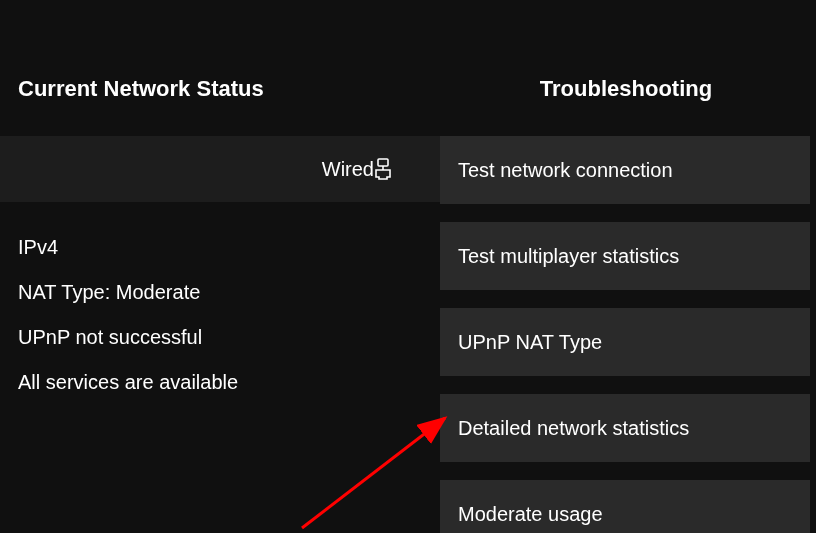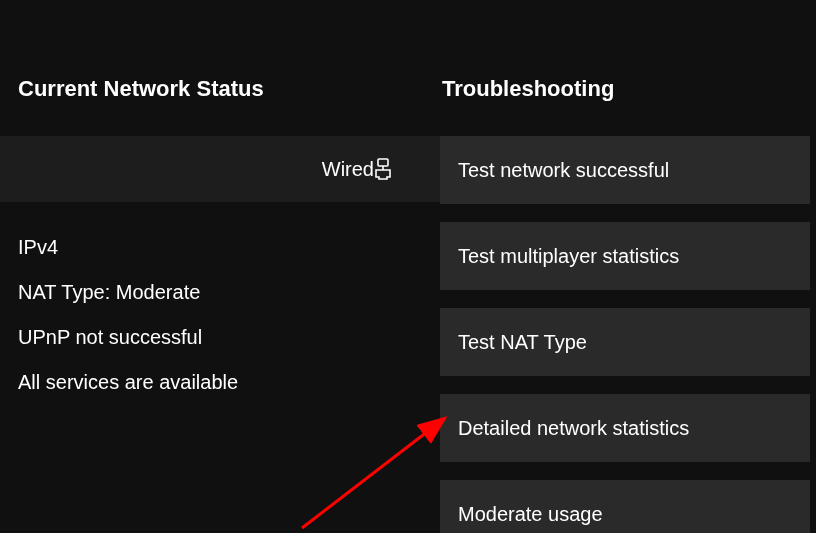--- a/index.html
+++ b/index.html
@@ -26,20 +26,21 @@
       flex: 1;
       padding-right: 6px;
     }
     .section-title {
       font-size: 22px;
       font-weight: 700;
       margin-bottom: 34px;
     }
     .right-col .section-title {
       padding-left: 2px;
+      text-align: center;
     }
     .wired-row {
       display: flex;
       align-items: center;
       justify-content: flex-end;
       height: 66px;
       background: #1d1d1d;
       margin-left: -18px;
       padding-left: 18px;
       padding-right: 48px;
@@ -97,27 +98,27 @@
     <div class="status-line">IPv4</div>
     <div class="status-line">NAT Type: Moderate</div>
     <div class="status-line">UPnP not successful</div>
     <div class="status-line">All services are available</div>
   </div>
 
   <div class="right-col">
     <div class="section-title">Troubleshooting</div>
     <div class="ts-list">
       <div class="ts-item">
-          <span>Test network successful</span>
+          <span>Test network connection</span>
         </div>
       <div class="ts-item">
           <span>Test multiplayer statistics</span>
         </div>
       <div class="ts-item">
-          <span>Test NAT Type</span>
+          <span>UPnP NAT Type</span>
         </div>
       <div class="ts-item">
           <span>Detailed network statistics</span>
         </div>
       <div class="ts-item">
           <span>Moderate usage</span>
         </div>
     </div>
   </div>
 </div>

